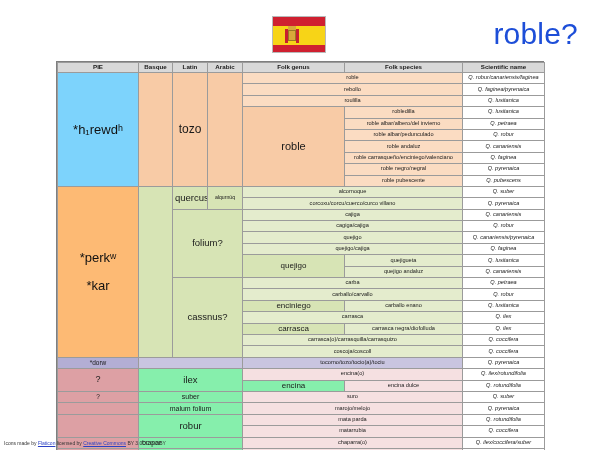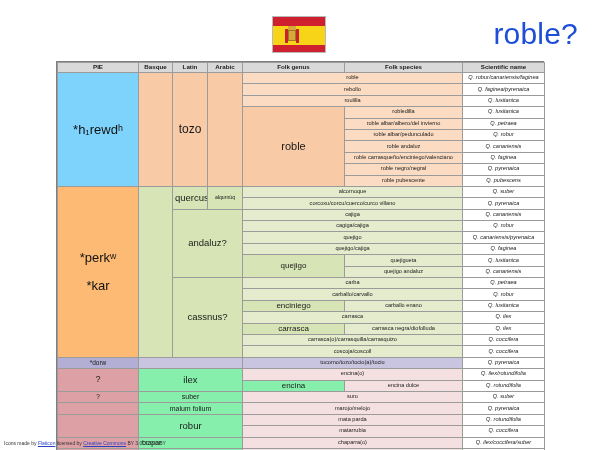--- a/index.html
+++ b/index.html
@@ -199,21 +199,21 @@
       <td class="c-green-lt" rowspan="2" style="font-size:5.2px">alqurnūq</td>
       <td class="c-green-lt2" colspan="2">alcornoque</td>
       <td class="sci">Q. suber</td>
     </tr>
     <tr>
       <td class="c-green-lt2" colspan="2">corcoxu/corcu/cuerco/curco villano</td>
       <td class="sci">Q. pyrenaica</td>
     </tr>
 
     <tr>
-      <td class="c-green-lt lat-mid" rowspan="6" colspan="2">andaluz?</td>
+      <td class="c-green-lt lat-mid" rowspan="6" colspan="2">folium?</td>
       <td class="c-green-lt2" colspan="2">cajiga</td>
       <td class="sci">Q. canariensis</td>
     </tr>
     <tr>
       <td class="c-green-lt2" colspan="2">cagiga/cajiga</td>
       <td class="sci">Q. robur</td>
     </tr>
     <tr>
       <td class="c-green-lt2" colspan="2">quejigo</td>
       <td class="sci">Q. canariensis/pyrenaica</td>

